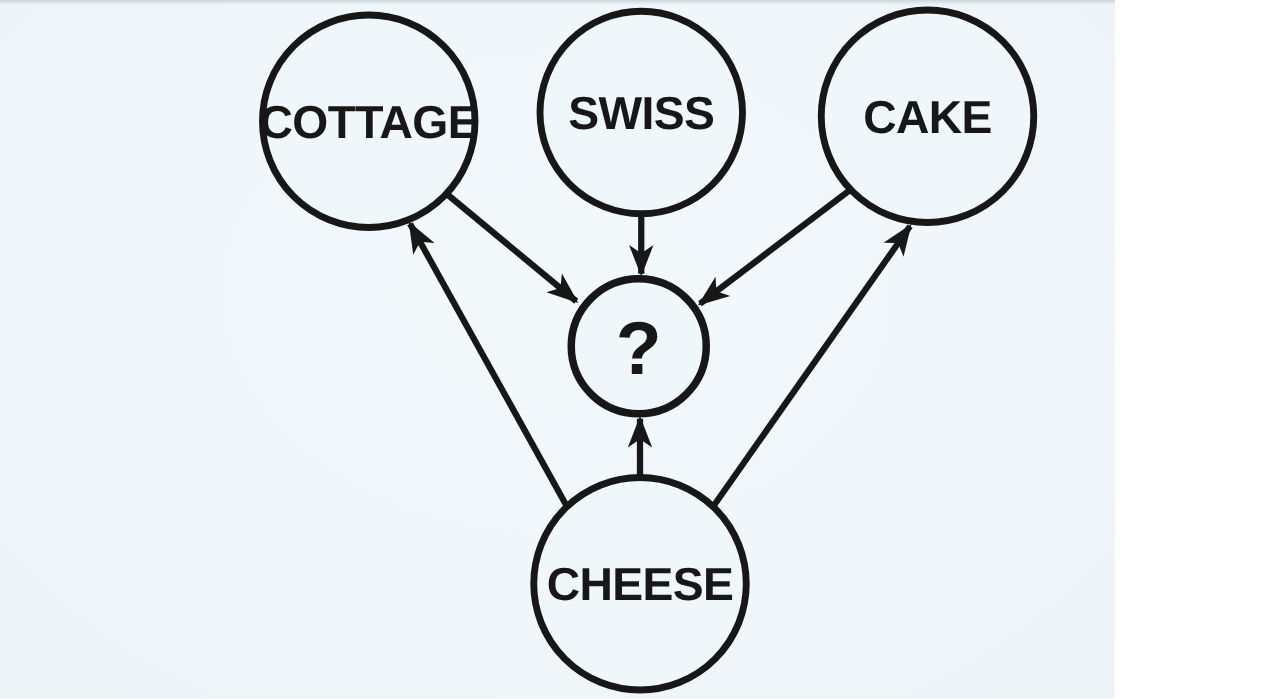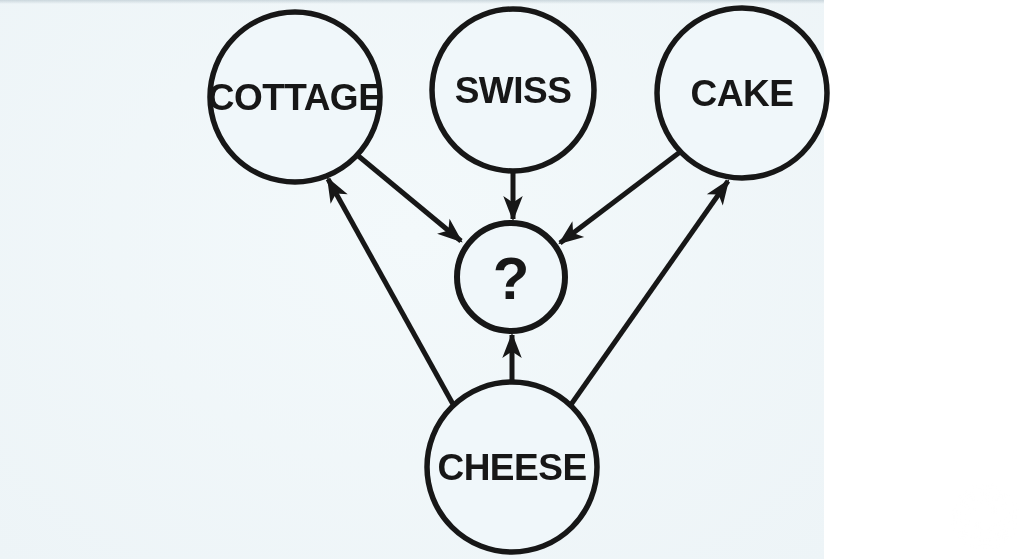--- a/index.html
+++ b/index.html
@@ -5,21 +5,21 @@
   html, body {
     margin: 0;
     padding: 0;
     width: 1024px;
     height: 559px;
     overflow: hidden;
     font-family: "Liberation Sans", sans-serif;
   }
   .stage {
     position: relative;
-    width: 824px;
+    width: 892px;
     height: 559px;
     background: radial-gradient(130% 150% at 50% 42%,
                 var(--bg-center, #f3f9fb) 0%,
                 var(--bg, #edf4f7) 55%,
                 var(--bg-edge, #e5edf1) 100%);
   }
   
   .stage::before {
     content: "";
     position: absolute;

